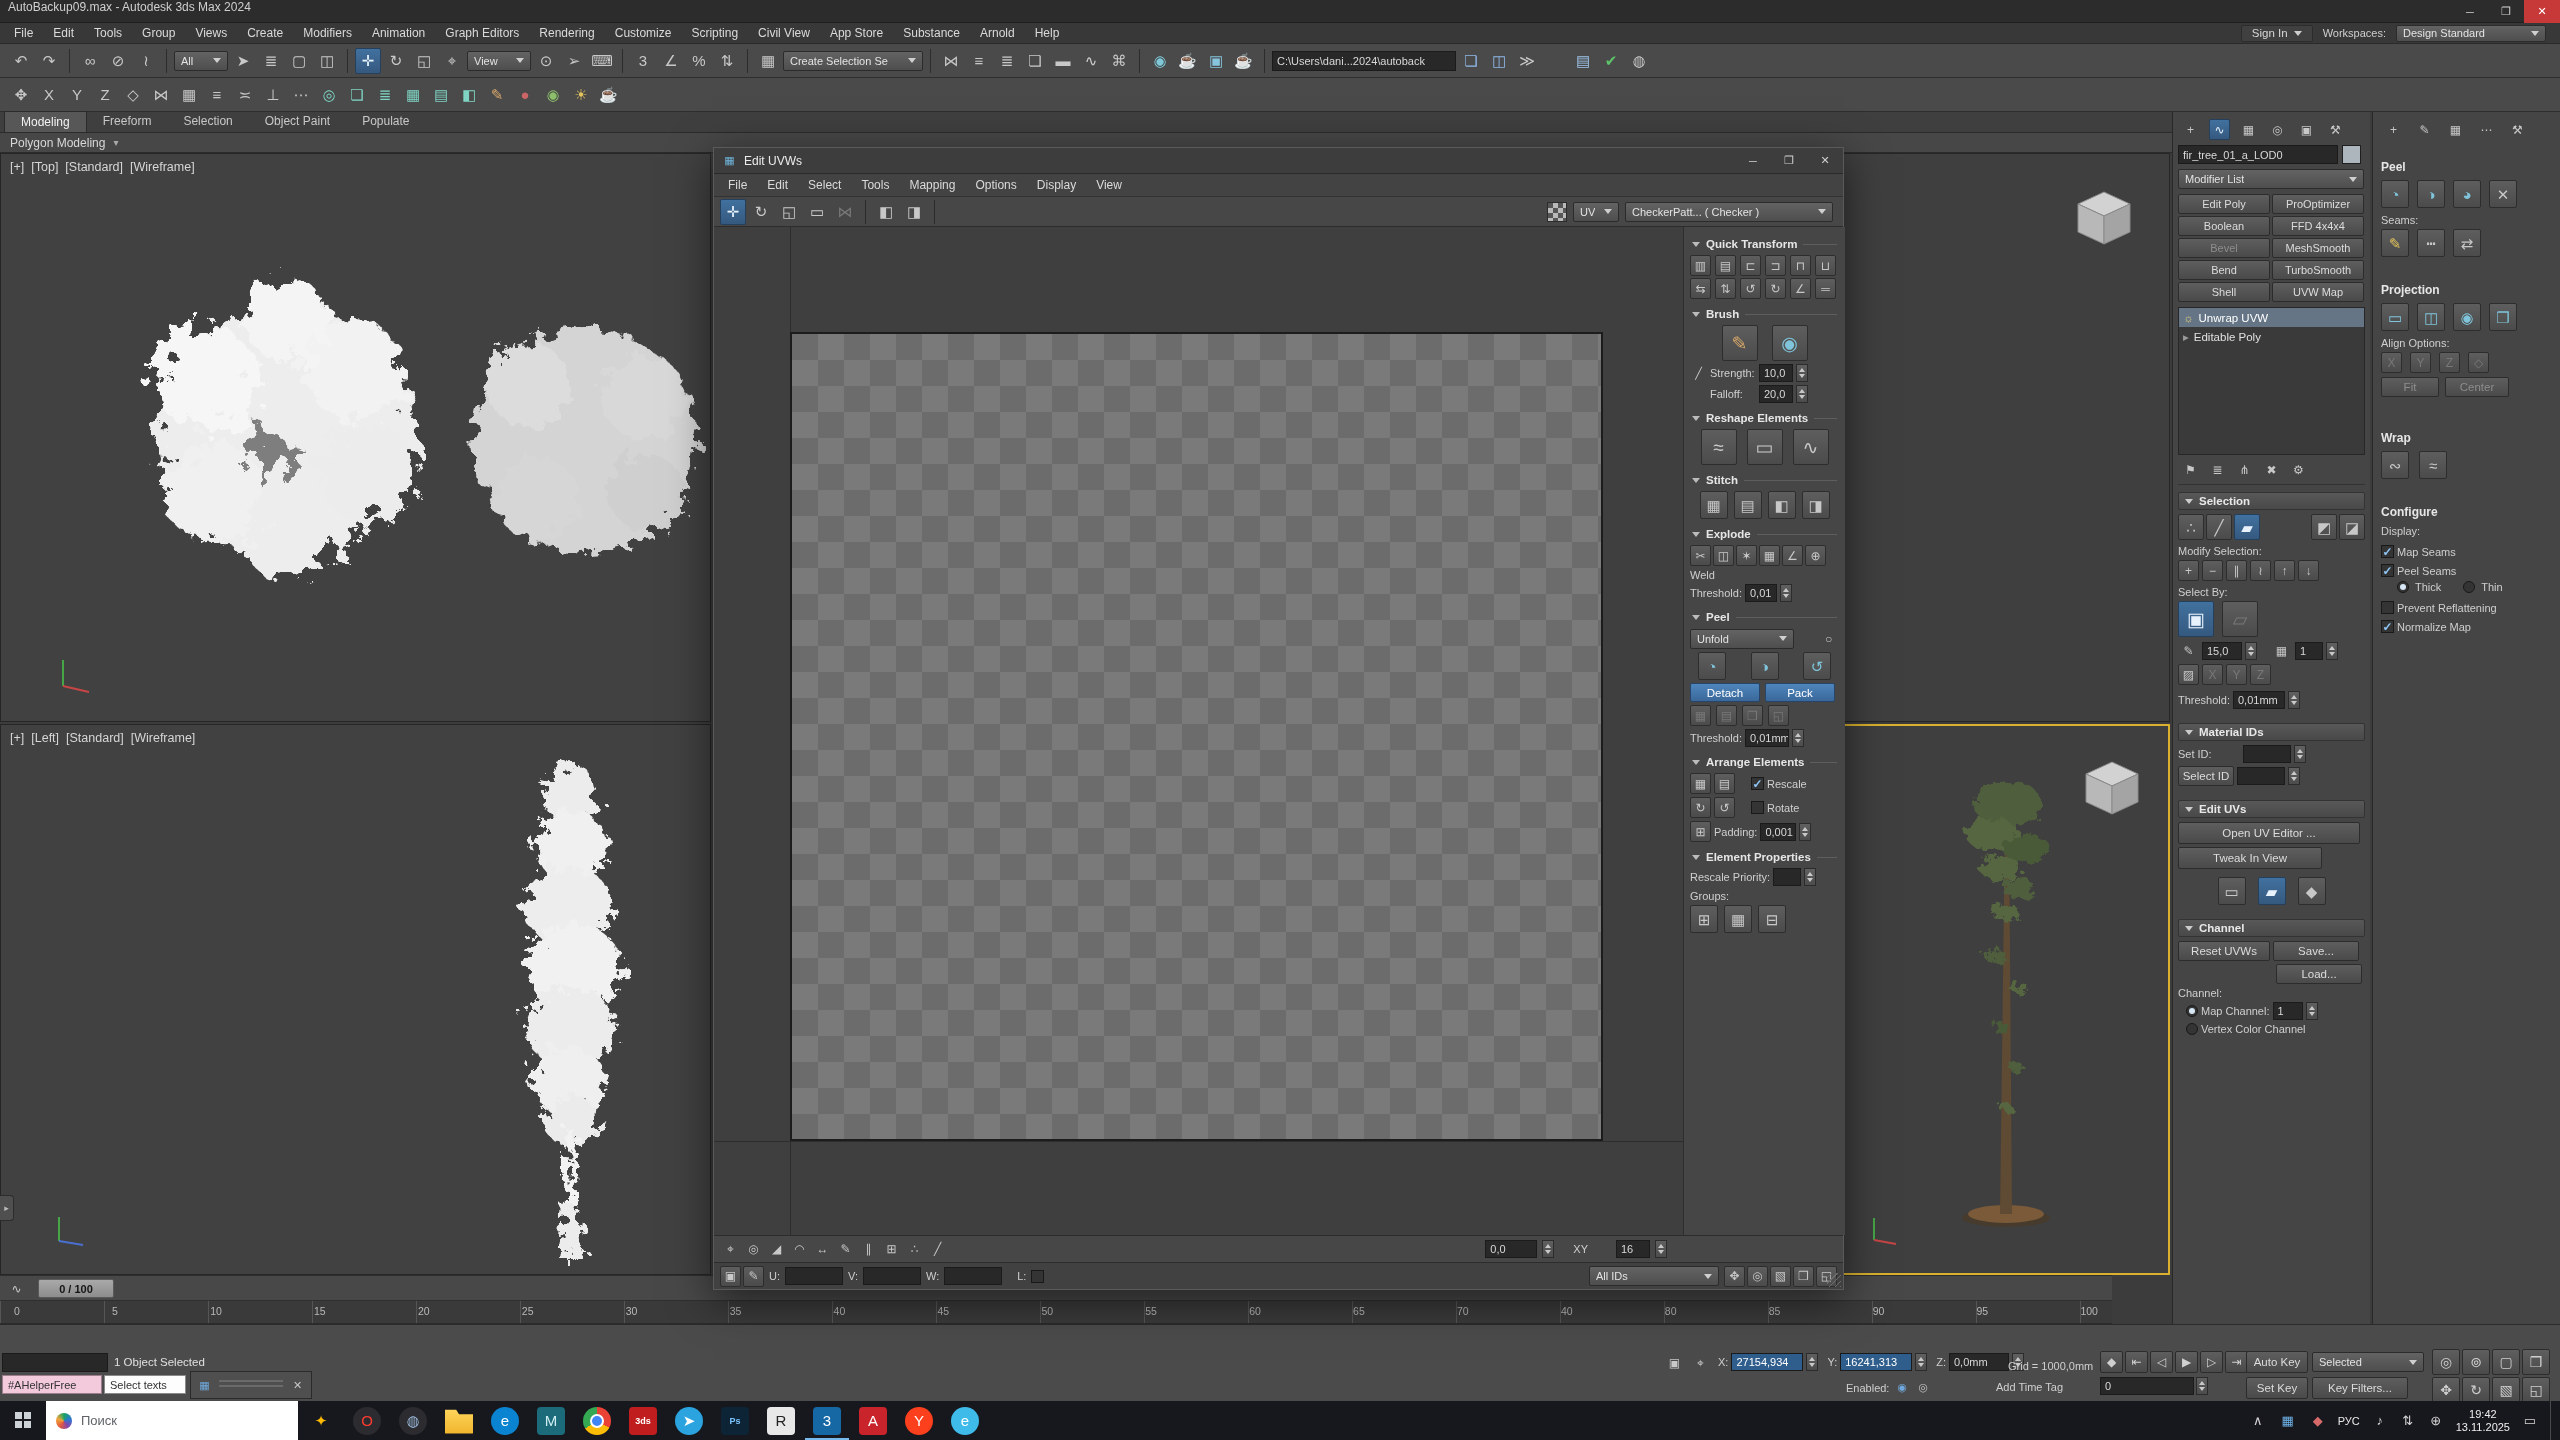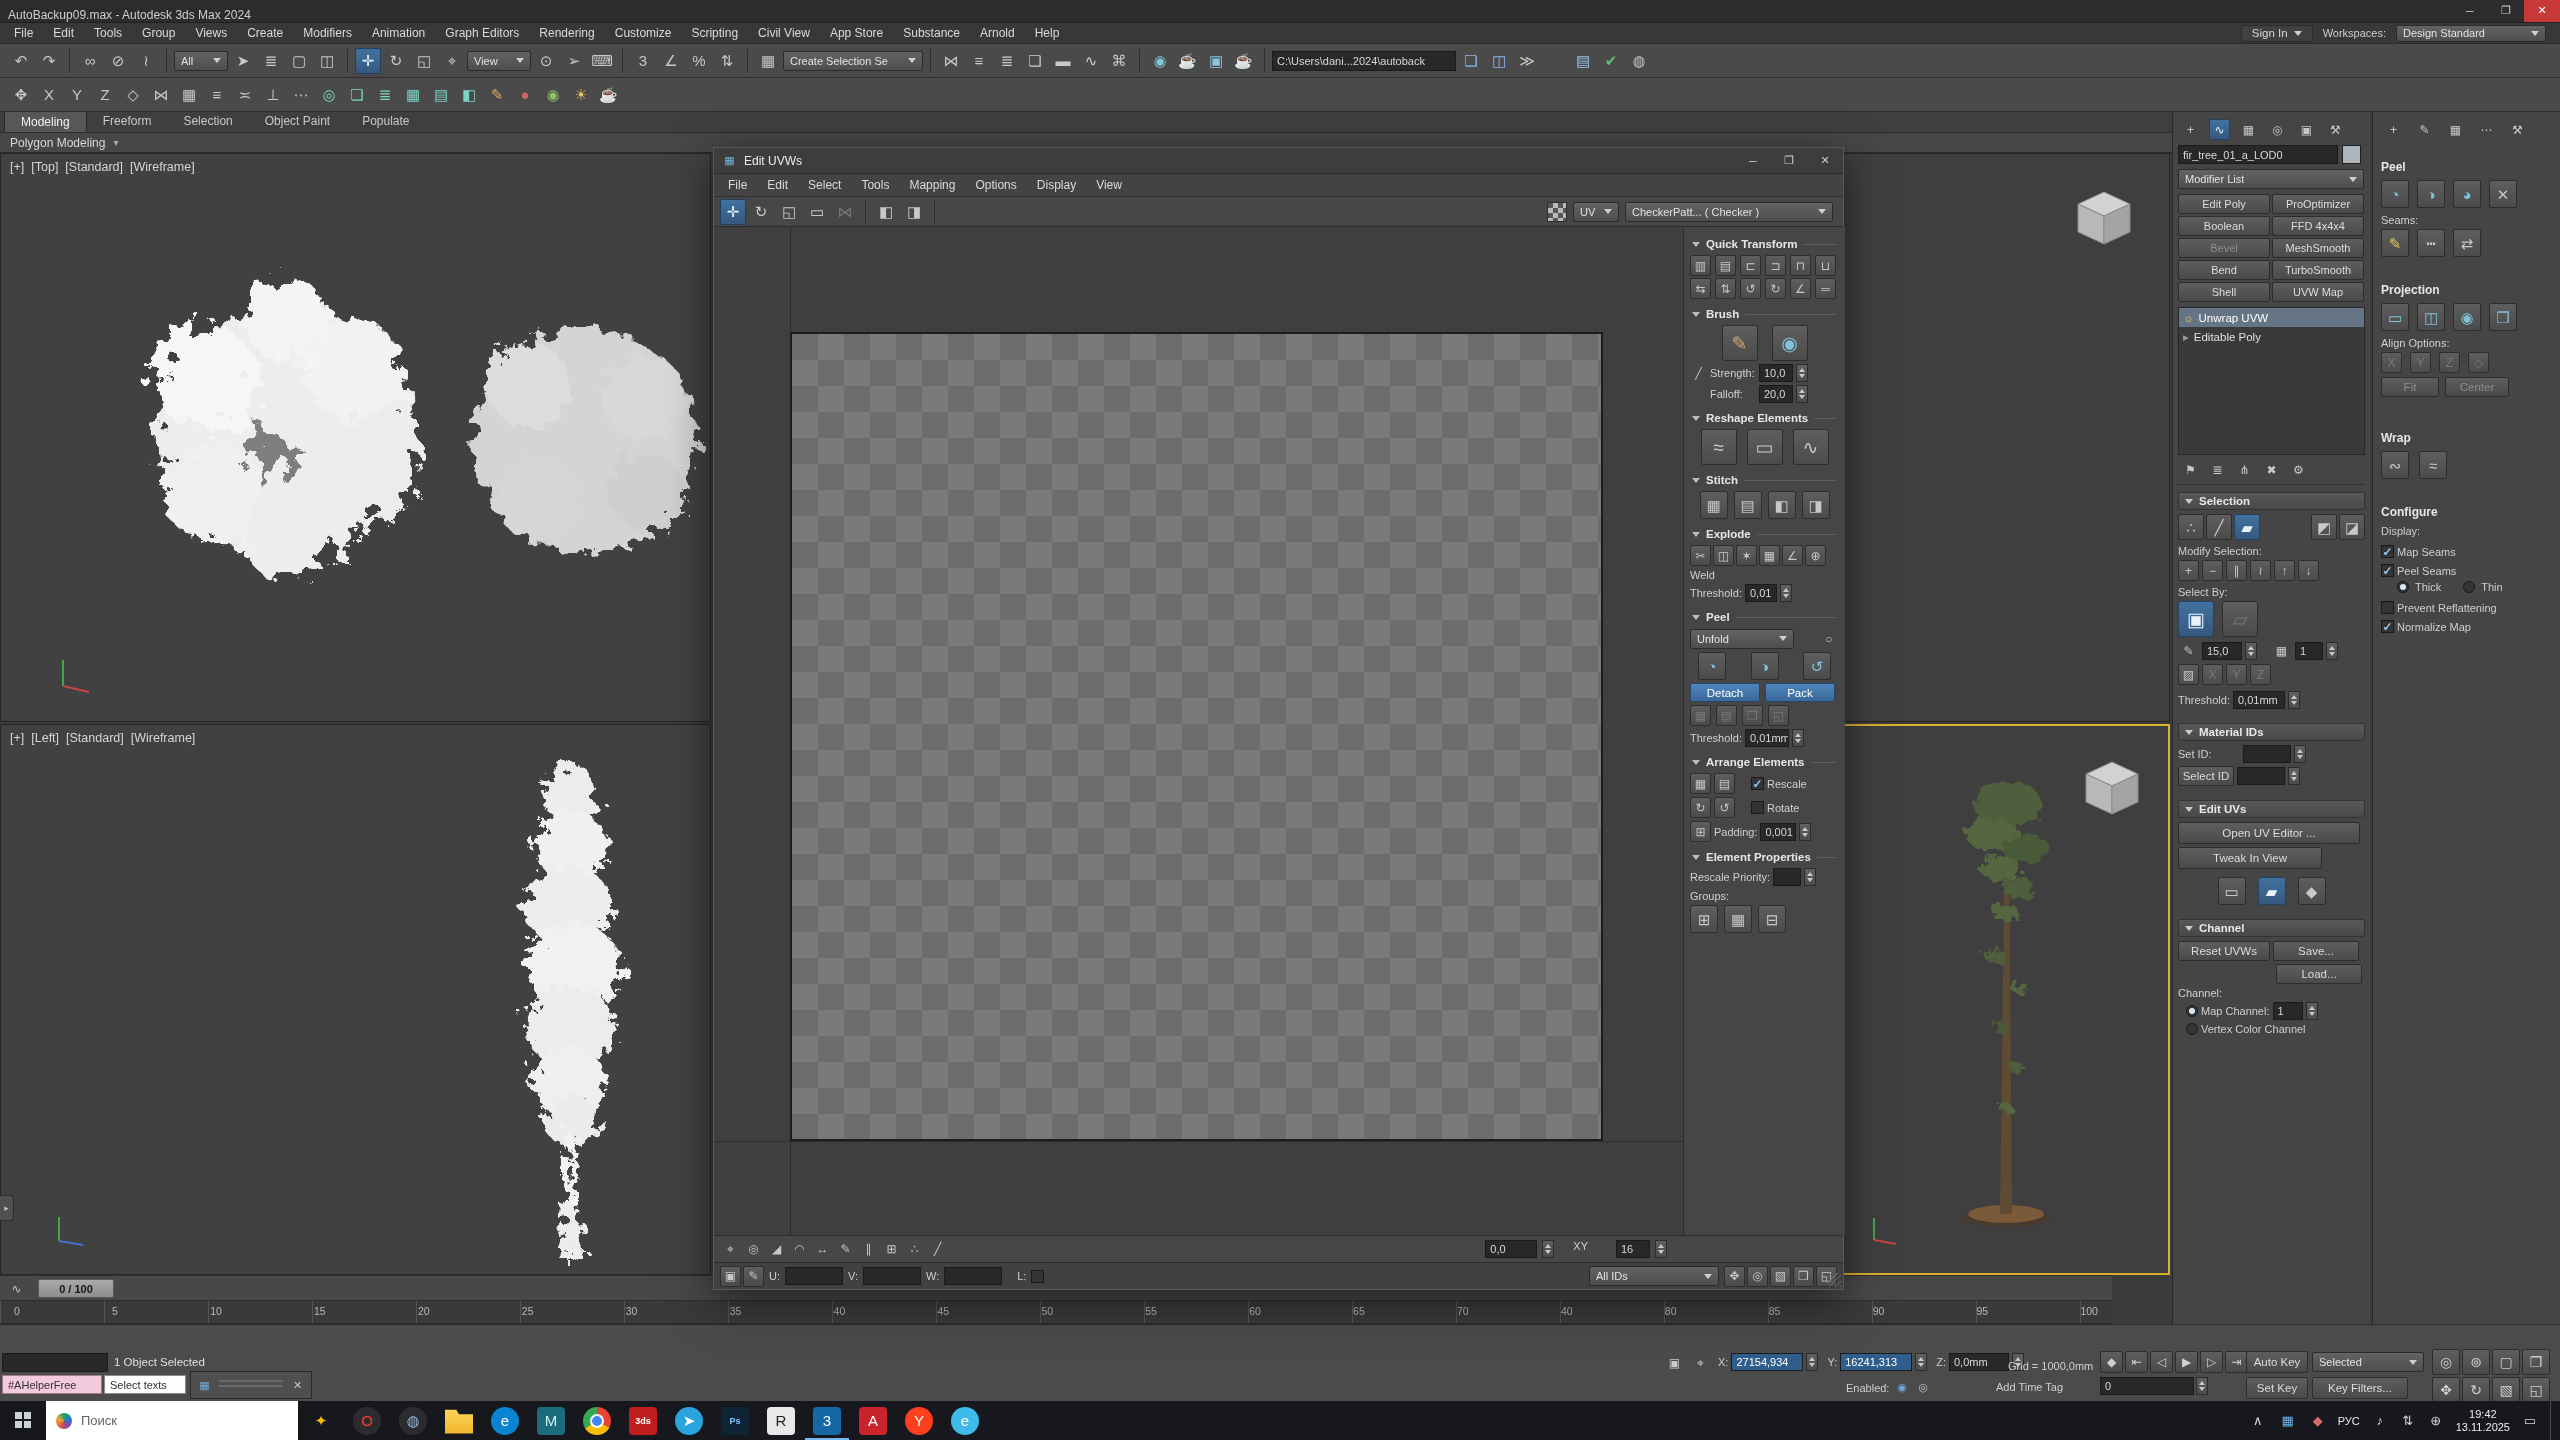--- a/index.html
+++ b/index.html
@@ -36,21 +36,21 @@
   .lbl{font-size:11px;color:#cfcfcf;white-space:nowrap}
   .row{display:flex;align-items:center;gap:3px;margin:3px 0}
   
   .rollbar{display:flex;align-items:center;background:linear-gradient(#585858,#494949);border:1px solid #333;border-radius:2px;height:18px;padding:0 6px;font-weight:bold;color:#e8e8e8;margin:7px 0 4px;font-size:11.5px}
   .rollbar:before{content:"";width:0;height:0;border:4px solid transparent;border-top:5px solid #ccc;margin-right:6px;transform:translateY(2px)}
   .uvhead{display:flex;align-items:center;gap:6px;font-weight:bold;color:#e6e6e6;font-size:11.5px;margin:9px 2px 5px}
   .uvhead:before{content:"";width:0;height:0;border:4px solid transparent;border-top:5px solid #bbb;transform:translateY(2px)}
   .uvhead .ln{flex:1;height:1px;background:#5e5e5e}
   .sect{font-weight:bold;color:#e6e6e6;font-size:12px;margin:12px 0 6px}
   
-  #titlebar{left:0;top:0;width:2560px;height:23px;background:#2c2c2c;display:flex;align-items:flex-end;padding:0 0 0 8px;color:#cfcfcf;border-bottom:1px solid #1f1f1f}
+  #titlebar{left:0;top:0;width:2560px;height:23px;background:#2c2c2c;display:flex;align-items:flex-start;padding:0 0 0 8px;color:#cfcfcf;border-bottom:1px solid #1f1f1f}
   .wbtn{width:36px;height:23px;display:inline-flex;align-items:center;justify-content:center;color:#cfcfcf;font-size:11px}
   .wbtn.close{background:#c73838;color:#fff}
   #menubar{left:0;top:23px;width:2560px;height:21px;background:#383838;border-bottom:1px solid #2a2a2a;display:flex;align-items:center;padding:0 4px}
   .mi{padding:2px 10px;color:#dadada;font-size:12px;white-space:nowrap}
   #toolbar1{left:0;top:44px;width:2560px;height:34px;background:#4a4a4a;border-bottom:1px solid #2e2e2e;display:flex;align-items:center;padding:0 8px;gap:2px}
   #toolbar2{left:0;top:78px;width:2560px;height:34px;background:#4a4a4a;border-bottom:1px solid #2e2e2e;display:flex;align-items:center;padding:0 8px;gap:2px}
   .irow{display:flex;align-items:center;gap:2px}
   #ribbontabs{left:0;top:112px;width:2172px;height:21px;background:#3f3f3f;display:flex;align-items:flex-end;padding:0 4px;border-bottom:1px solid #2b2b2b}
   .rtab{padding:3px 16px;color:#c8c8c8;font-size:12px}
   .rtab.act{background:#575757;color:#f2f2f2;border:1px solid #2b2b2b;border-bottom:none}
@@ -944,21 +944,21 @@
           <span class="icn sm">◎</span>
           <span class="icn sm">◢</span>
           <span class="icn sm">◠</span>
           <span class="icn sm">↔</span>
           <span class="icn sm">✎</span>
           <span class="icn sm">∥</span>
           <span class="icn sm">⊞</span>
           <span class="icn sm">∴</span>
           <span class="icn sm">╱</span>
         </div>
-      <div style="margin-left:auto;display:flex;align-items:flex-start;gap:5px;padding-right:170px">
+      <div style="margin-left:auto;display:flex;align-items:center;gap:5px;padding-right:170px">
         <span class="fld" style="width:52px">
             <span>0,0</span>
           </span>
         <span class="spn">
             <i class="up"></i>
             <i class="dn"></i>
           </span>
         <span class="lbl" style="margin-left:14px">XY</span>
         <span style="width:18px"></span>
         <span class="fld" style="width:34px">

